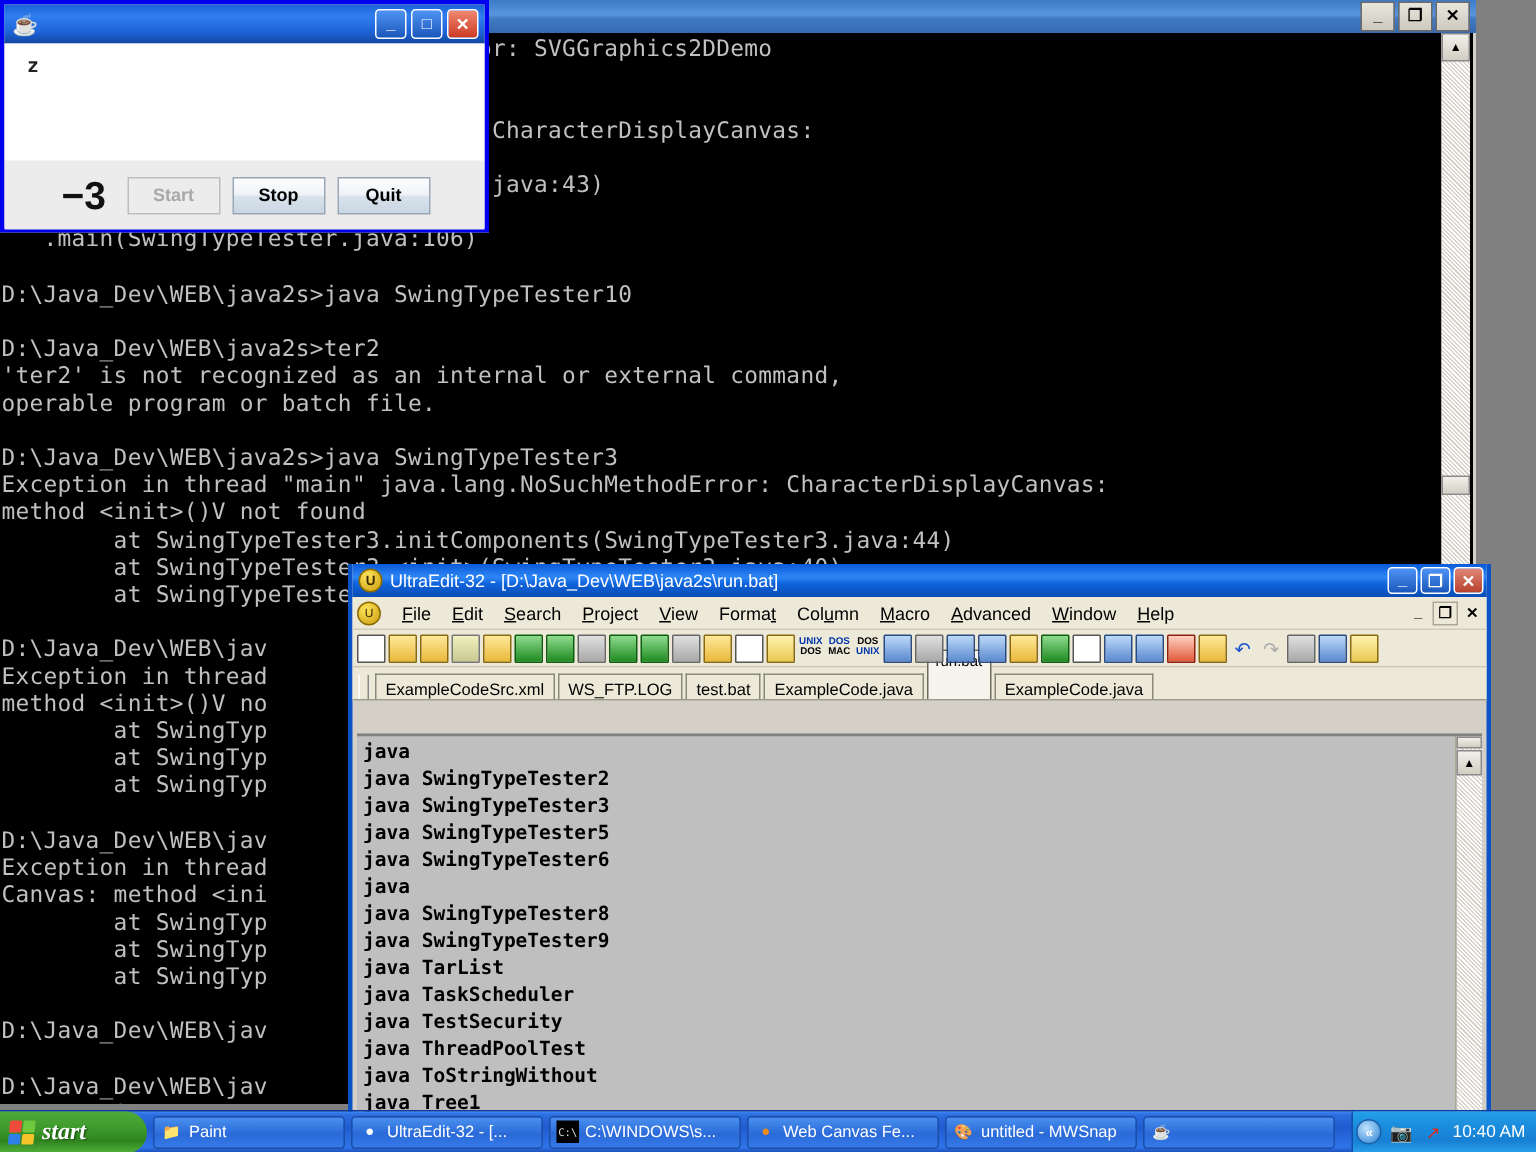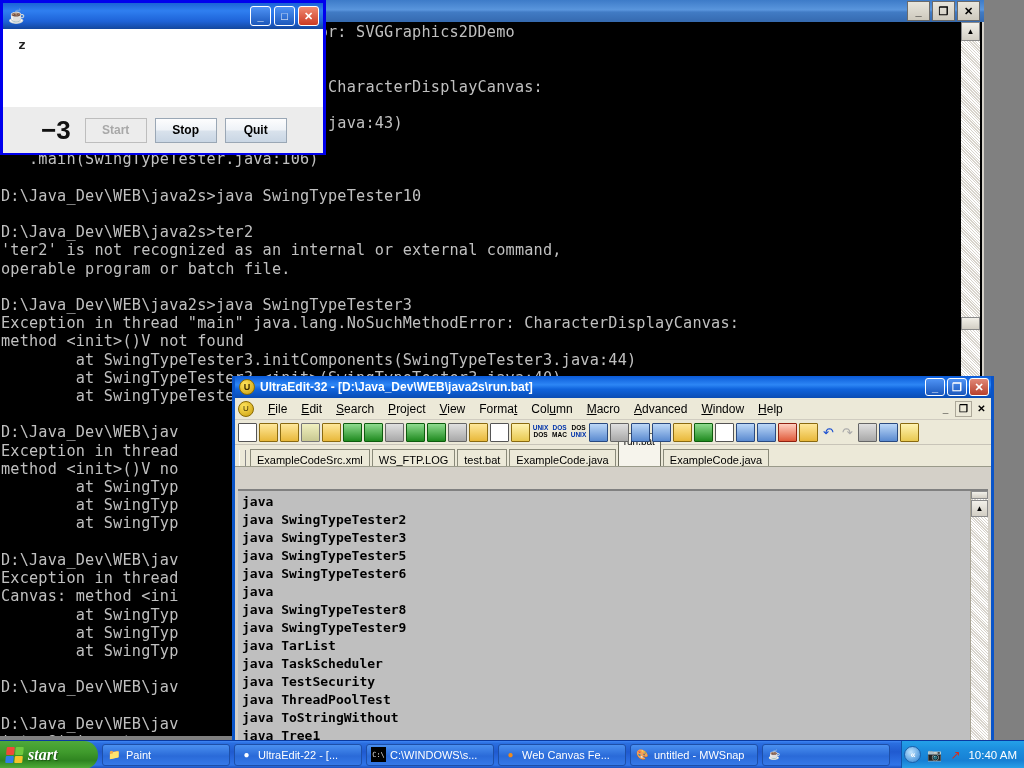--- a/index.html
+++ b/index.html
@@ -181,21 +181,21 @@
     width: 16px; height: 16px;
     border-radius: 50%;
     background: radial-gradient(circle at 35% 30%, #ffe45c, #c99c0a);
     border: 1px solid #8a6a00;
     box-sizing: border-box;
     display:flex; align-items:center; justify-content:center;
     font-size: 9px; color:#3a2a00; font-weight: bold;
     margin-right: 5px;
   }
   #ue-title-text {
-    color: #fff; font-size: 12px; font-weight: bold;
+    color: #fff; font-size: 12px; font-weight: normal;
     font-family: "Liberation Sans", sans-serif;
     white-space: nowrap;
   }
   #ue-titlebar .spacer { flex: 1; }
   #ue-titlebar .uebtns { display: flex; gap: 2px; }
   .uebtn {
     width: 20px; height: 18px;
     border: 1px solid #ffffff;
     border-radius: 3px;
     display: flex; align-items: center; justify-content: center;
@@ -621,21 +621,21 @@
         </div>
       <span>start</span>
     </div>
 
     <div class="tb-task">
       <span class="ti">📁</span>
       <span class="tlabel">Paint</span>
     </div>
     <div class="tb-task">
       <span class="ti">●</span>
-      <span class="tlabel">UltraEdit-22 - [...</span>
+      <span class="tlabel">UltraEdit-32 - [...</span>
     </div>
     <div class="tb-task">
       <span class="ti" style="background:#000;color:#ddd;font-size:7px;font-family:'DejaVu Sans Mono',monospace;">C:\</span>
       <span class="tlabel">C:\WINDOWS\s...</span>
     </div>
     <div class="tb-task">
       <span class="ti" style="color:#f08a1a;">●</span>
       <span class="tlabel">Web Canvas Fe...</span>
     </div>
     <div class="tb-task">

